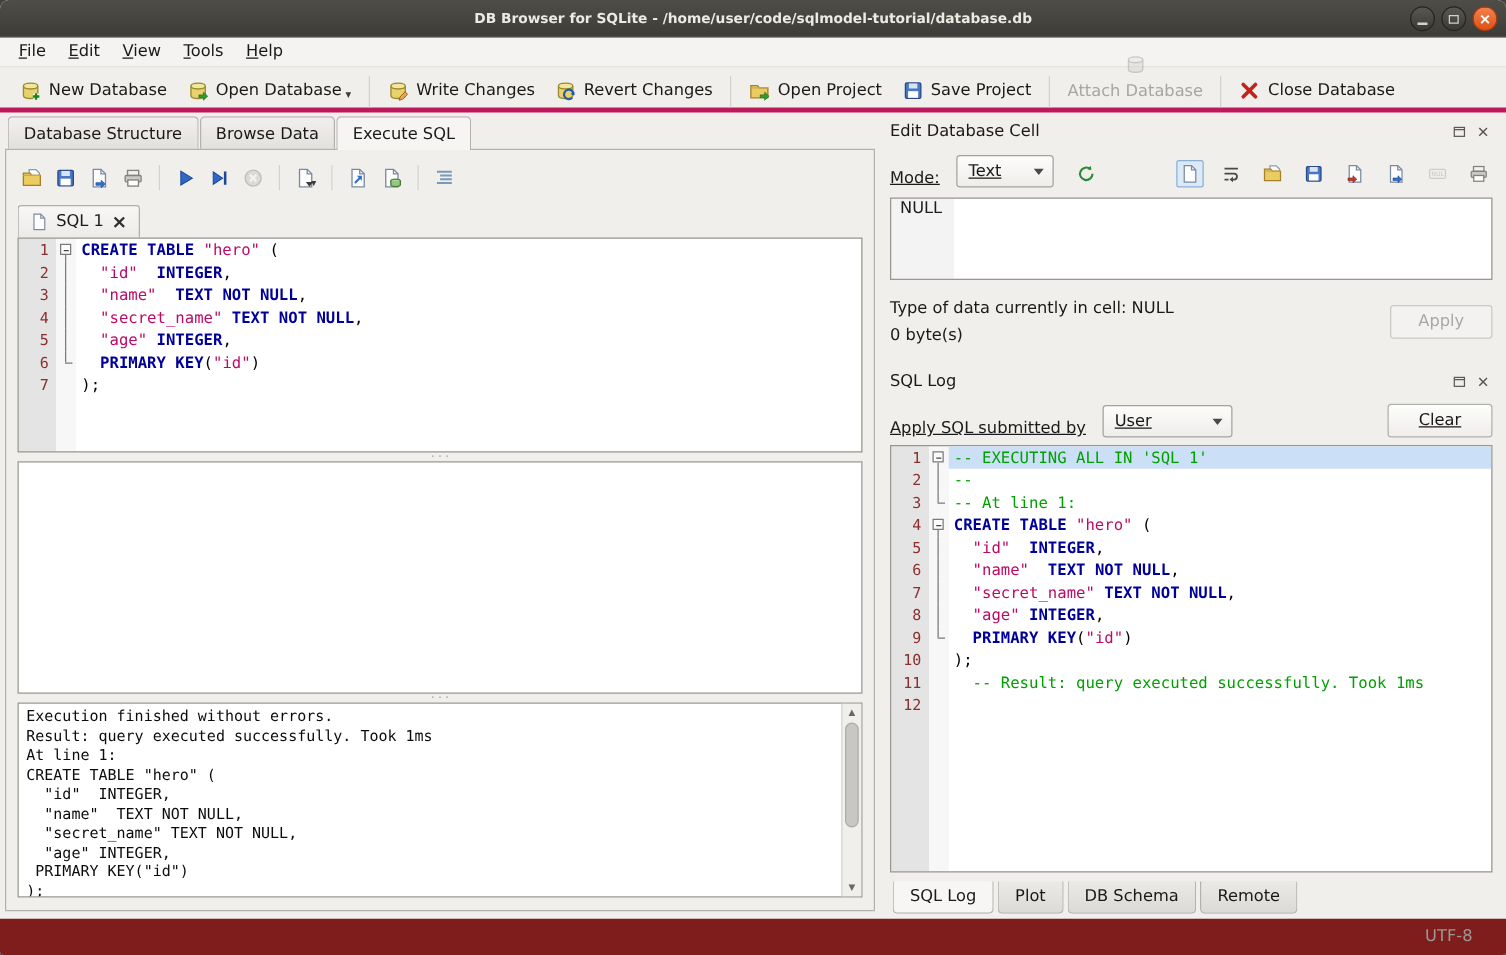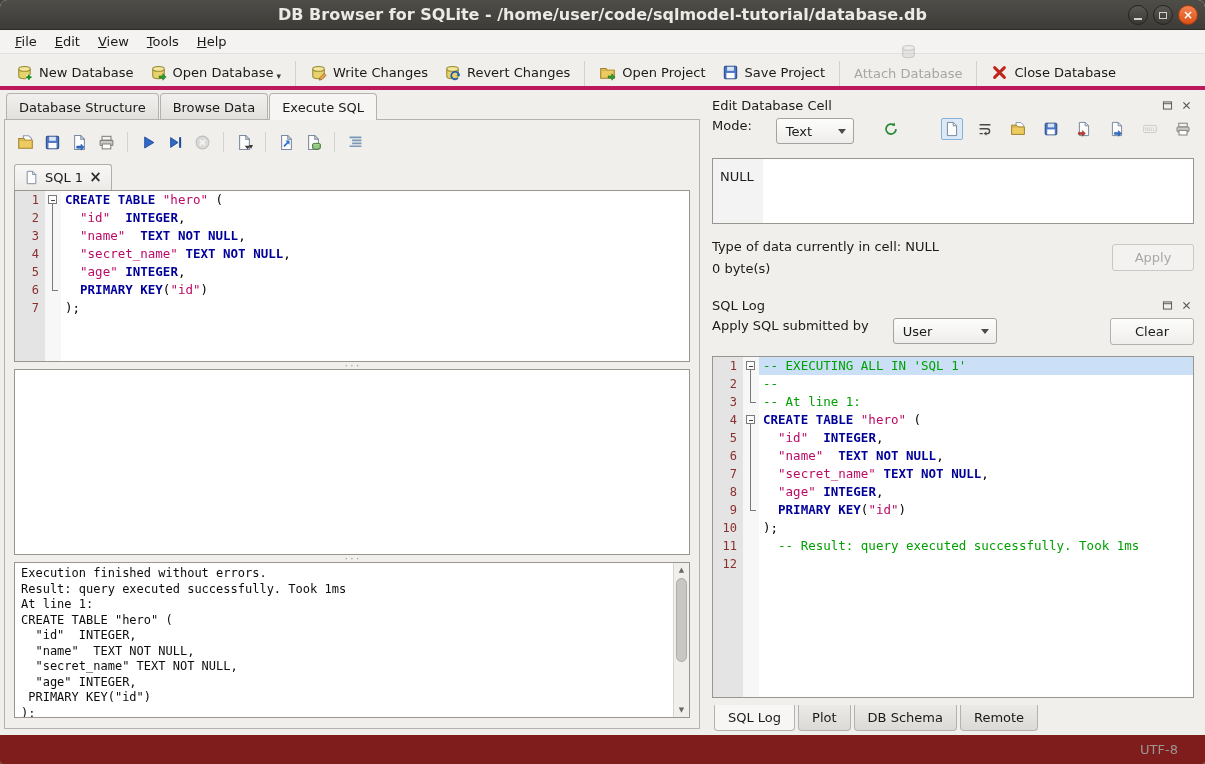--- a/index.html
+++ b/index.html
@@ -2,21 +2,21 @@
 <html style="--keyword: #000099; --identifier: #bb0a66; --comment: #00a000; --line-number: #8b2e2e; --selection: #cbe0f7;"><head>
 <meta charset="utf-8">
 <style>
 *{margin:0;padding:0;box-sizing:border-box;}
 body{background:#454340;font-family:"DejaVu Sans","Liberation Sans",sans-serif;}
 .window{width:1205px;height:764px;background:#f0efeb;color:#1a1a1a;font-size:13px;
   border-radius:7px 7px 3px 3px;overflow:hidden;display:flex;flex-direction:column;}
 
 .titlebar{height:30px;flex:none;background:linear-gradient(#4f4d48,#3e3c38);display:flex;align-items:center;
   justify-content:center;position:relative;border-bottom:1px solid #2c2a26;}
-.title{color:#eceae5;font-weight:bold;font-size:16px;}
+.title{color:#eceae5;font-weight:bold;font-size:11px;}
 .winbtns{position:absolute;right:7px;top:5px;display:flex;gap:5px;}
 .winbtn{width:20px;height:20px;border-radius:50%;background:linear-gradient(#5b5852,#3b3934);
   border:1px solid #26241f;color:#d4d2cd;display:flex;align-items:center;justify-content:center;font-size:11px;}
 .minsym{width:8px;height:2px;background:#d4d2cd;margin-top:7px;}
 .maxsym{width:8px;height:7px;border:1.5px solid #d4d2cd;}
 .winbtn.close{background:linear-gradient(#f2824e,#dd5016);border-color:#a33a0d;color:#fff;font-weight:bold;font-size:12px;}
 
 .menubar{height:24px;flex:none;display:flex;align-items:center;background:#f4f3f1;padding:0 6px;border-bottom:1px solid #e2e0dc;}
 .menu-item{padding:3px 9px;}
 .toolbar{height:36px;flex:none;display:flex;align-items:flex-end;background:#f0efeb;padding:0 8px;border-bottom:4px solid #be185d;}
@@ -76,32 +76,32 @@
 .vscroll{width:16px;flex:none;background:#f0efeb;border-left:1px solid #d7d5d1;position:relative;}
 .varrow{position:absolute;left:0;width:15px;height:14px;display:flex;align-items:center;justify-content:center;
   font-size:7px;color:#6a6864;}
 .varrow.up{top:0;}.varrow.down{bottom:0;}
 .vthumb{position:absolute;left:2px;right:2px;top:15px;height:84px;background:#c9c7c3;border:1px solid #aeaca8;border-radius:6px;}
 
 .right-pane{flex:1;display:flex;flex-direction:column;padding:4px 11px 0 8px;min-width:0;}
 .dockheader{display:flex;align-items:center;height:22px;flex:none;}
 .dtitle{flex:1;}
 .dockbtn{width:16px;height:16px;display:flex;align-items:center;justify-content:center;margin-left:3px;}
-.moderow,.filterrow{display:flex;align-items:flex-start;gap:24px;height:32px;flex:none;margin-top:2px;}
+.moderow,.filterrow{display:flex;align-items:flex-end;gap:13px;height:32px;flex:none;margin-top:2px;text-decoration:underline;}
 .combo{display:inline-flex;align-items:center;height:26px;border:1px solid #a5a3a0;border-radius:3px;
   background:linear-gradient(#fdfdfc,#eeedeb);padding:0 7px 0 9px;gap:12px;min-width:78px;justify-content:space-between;}
 .usercombo{min-width:104px;}
 .car{width:0;height:0;border-left:4px solid transparent;border-right:4px solid transparent;border-top:5px solid #4c4a46;}
 .cellicons{flex:1;display:flex;align-items:center;gap:11px;margin-left:2px;}
 .cspacer{flex:1;}
 .cbtn{padding:2px;border:1px solid transparent;border-radius:2px;display:flex;}
 .cbtn.active{border-color:#8ab0d8;background:#dce9f7;}
 .cbtn.disabled svg{opacity:.4;filter:grayscale(1);}
 .cellbox{height:66px;flex:none;margin-top:8px;border:1px solid #98968f;
-  background:linear-gradient(to right,#f3f3f3 0,#f3f3f3 50px,#fff 50px);padding:10px 7px;color:#1d1d1d;}
+  background:linear-gradient(to right,#f3f3f3 0,#f3f3f3 50px,#fff 50px);padding:0 7px;color:#1d1d1d;}
 .inforow{display:flex;align-items:center;flex:none;margin-top:8px;min-height:50px;gap:25px;}
 .infotext{flex:1;display:flex;flex-direction:column;gap:7px;}
 .applybtn{width:82px;height:27px;background:#f3f2f0;border:1px solid #cac8c4;border-radius:3px;
   color:#aaa8a4;display:flex;align-items:center;justify-content:center;flex:none;}
 .loghead{margin-top:12px;}
 .clearbtn{margin-left:auto;width:84px;height:27px;background:linear-gradient(#fdfdfc,#efeeec);
   border:1px solid #b3b1ad;border-radius:3px;display:flex;align-items:center;justify-content:center;}
 .btabs{flex:none;height:32px;display:flex;gap:3px;padding:2px 0 0 2px;margin-top:5px;align-items:flex-start;}
 .btab{padding:5px 13px;background:linear-gradient(#eceae6,#dcdad6);border:1px solid #b4b2ae;
   border-radius:0 0 4px 4px;border-top:none;}

